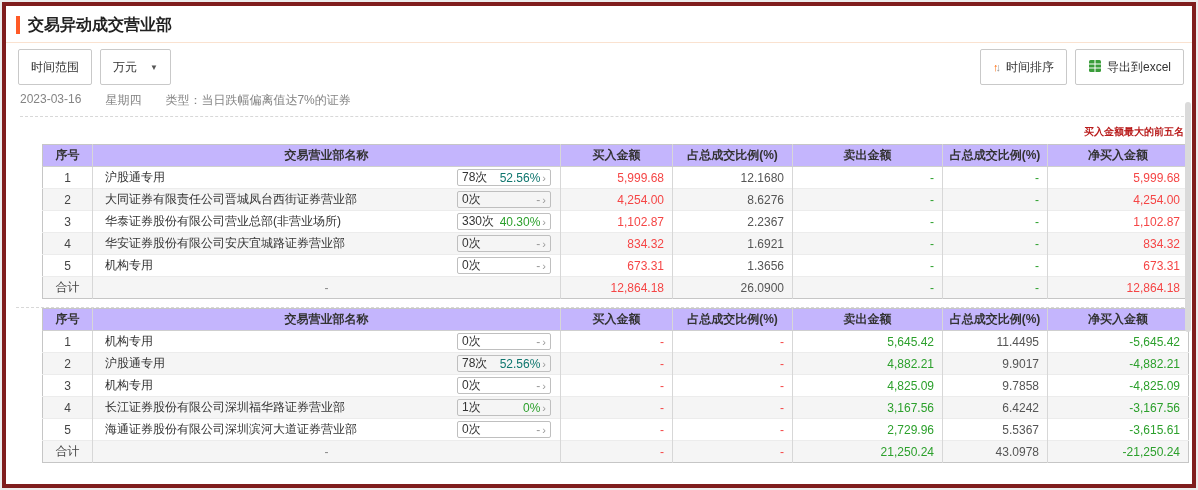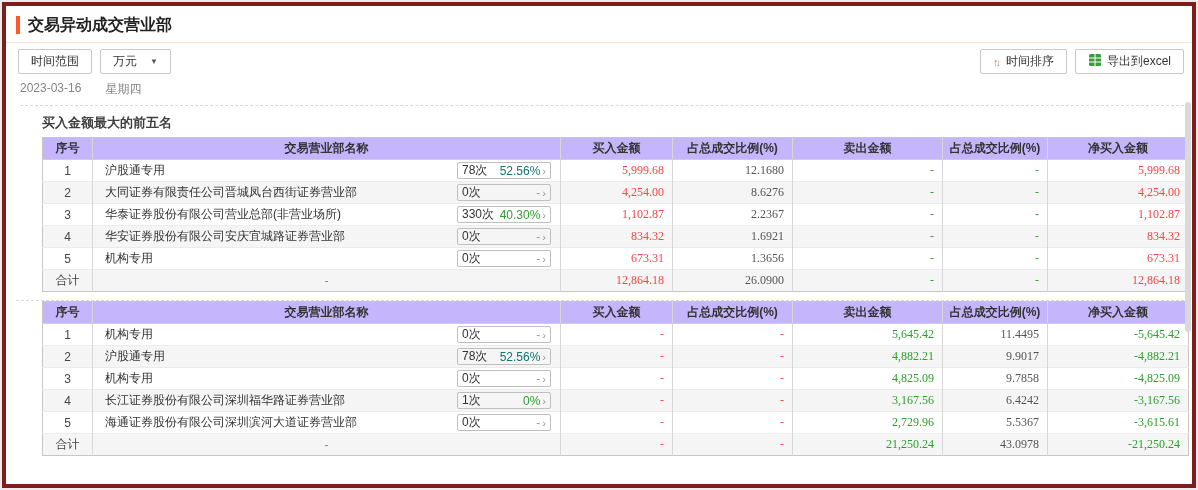--- a/index.html
+++ b/index.html
@@ -4,44 +4,44 @@
 <style>
   *{box-sizing:border-box;}
   body{margin:0;padding:2px;background:#ececec;font-family:"Liberation Sans","DejaVu Sans",sans-serif;}
   .page{position:relative;width:1194px;height:486px;background:#fff;border:4px solid #7f1d1d;padding:8px 8px 0 10px;overflow:hidden;}
   .title-row{display:flex;align-items:center;height:22px;}
   .accent{width:4px;height:18px;background:#ff5a26;margin-right:8px;}
   .page-title{font-size:16px;font-weight:bold;color:#222;margin:0;}
   .title-sep{border-bottom:1px solid #fae2d0;margin:6px -8px 0 -10px;}
   .toolbar{display:flex;justify-content:space-between;align-items:center;margin:6px 0 0 2px;}
   .toolbar-left,.toolbar-right{display:flex;gap:8px;align-items:center;}
-  .btn{display:inline-flex;align-items:center;gap:5px;height:25px;padding:0 12px;border:1px solid #c9c9c9;border-radius:2px;background:#fff;font-size:12px;color:#333;cursor:pointer;}
+  .btn{display:inline-flex;align-items:center;gap:5px;height:36px;padding:0 12px;border:1px solid #c9c9c9;border-radius:2px;background:#fff;font-size:12px;color:#333;cursor:pointer;}
   .select .caret{font-size:8px;color:#555;margin-left:8px;}
   .sort-up{color:#f60;font-size:11px;}
   .sort-down{color:#999;font-size:11px;margin-left:-3px;}
   .excel-ic{display:inline-block;}
   .info-row{margin:7px 0 0 4px;padding-bottom:7px;font-size:12px;color:#848484;border-bottom:1px dashed #d8d8d8;display:flex;gap:24px;}
-  .section-title{margin:8px 0 5px 26px;font-size:13px;font-weight:bold;color:#404040;}
+  .section-title{margin:8px 0 5px 26px;font-size:10px;font-weight:bold;color:#b91c1c;text-align:right;}
   table{border-collapse:collapse;table-layout:fixed;width:1146px;margin-left:26px;font-size:12px;color:#333;border:1px solid #c6c6c6;}
   col.w-no{width:50px;}col.w-name{width:468px;}col.w-buy{width:112px;}col.w-buyr{width:120px;}col.w-sell{width:150px;}col.w-sellr{width:105px;}col.w-net{width:141px;}
   th{height:22px;font-weight:bold;text-align:center;color:#333;border-left:1px solid #d7d7d7;border-bottom:1px solid #cfcfcf;background:#c4b5fd;}
   td{height:22px;border-left:1px solid #d7d7d7;border-top:1px solid #ececec;}
   th:first-child,td:first-child{border-left:none;}
   tbody tr:nth-child(even){background:#f5f5f5;}
   tr.total-row{background:#ededed;}
   .c-no{text-align:center;color:#444;}
   .c-name{padding-left:12px;}
   .name-flex{display:flex;align-items:center;justify-content:space-between;}
   .bname{color:#333;}
   .badge{display:inline-flex;align-items:center;justify-content:space-between;width:94px;height:17px;border:1px solid #bfbfbf;border-radius:2px;padding:0 4px;margin-right:8px;background:transparent;cursor:pointer;font-size:12px;}
   .badge .times{color:#333;}
   .badge .pct{margin-left:auto;}
   .badge .arr{color:#999;margin-left:2px;font-size:11px;}
   .pct.red{color:#0f766e;}.pct.green{color:#2ca02c;}.pct.gray{color:#999;}
-  .c-buy,.c-buyr,.c-sell,.c-sellr,.c-net{text-align:right;padding-right:8px;font-family:Liberation Serif, serif;}
+  .c-buy,.c-buyr,.c-sell,.c-sellr,.c-net{text-align:right;padding-right:8px;}
   .t-buy .c-buy,.t-buy .c-net{color:#f54545;}
   .t-buy .c-sell,.t-buy .c-sellr{color:#2ca02c;}
   .t-buy .c-buyr{color:#555;}
   .t-sell .c-buy,.t-sell .c-buyr{color:#f54545;}
   .t-sell .c-sell,.t-sell .c-net{color:#2ca02c;}
   .t-sell .c-sellr{color:#555;}
   .c-name-total{text-align:center;color:#888;}
   .dashed-sep{border-bottom:1px dashed #d8d8d8;margin-top:8px;}
   .sec2-title{margin-top:10px;}
   .scroll-thumb{position:absolute;right:1px;top:96px;width:6px;height:230px;background:#dadada;border-radius:3px;}
@@ -80,20 +80,21 @@
               <line x1="7" y1="1" x2="7" y2="13" stroke="#fff" stroke-width="1"></line>
             </svg></span>
         <span>导出到excel</span>
       </button>
     </div>
   </div>
 
   <div class="info-row">
     <span>2023-03-16</span>
     <span>星期四</span>
+    <span><span>类型：</span><span>当日跌幅偏离值达7%的证券</span></span>
   </div>
 
   <div class="section-title">买入金额最大的前五名</div>
   <table class="t-buy">
     <colgroup>
         <col class="w-no">
         <col class="w-name">
         <col class="w-buy">
         <col class="w-buyr">
         <col class="w-sell">

